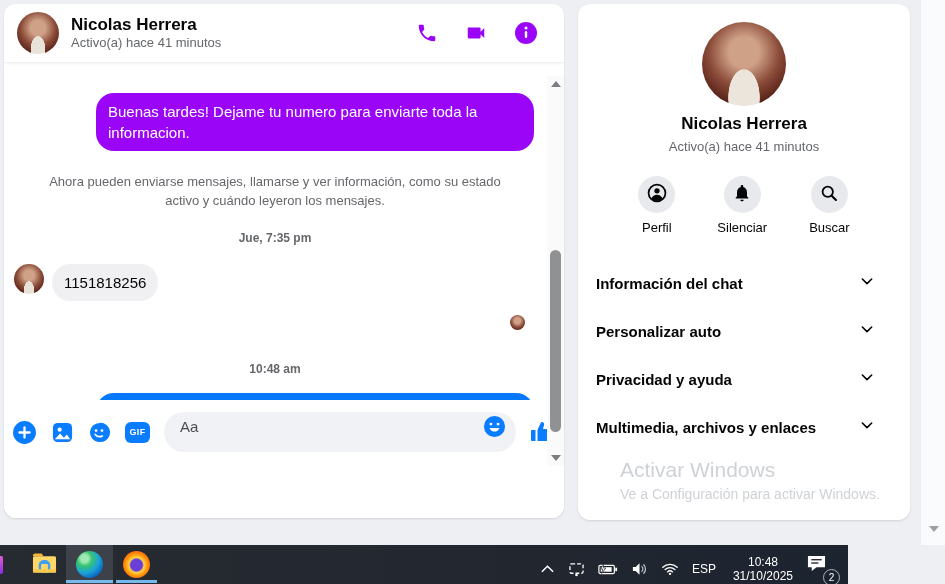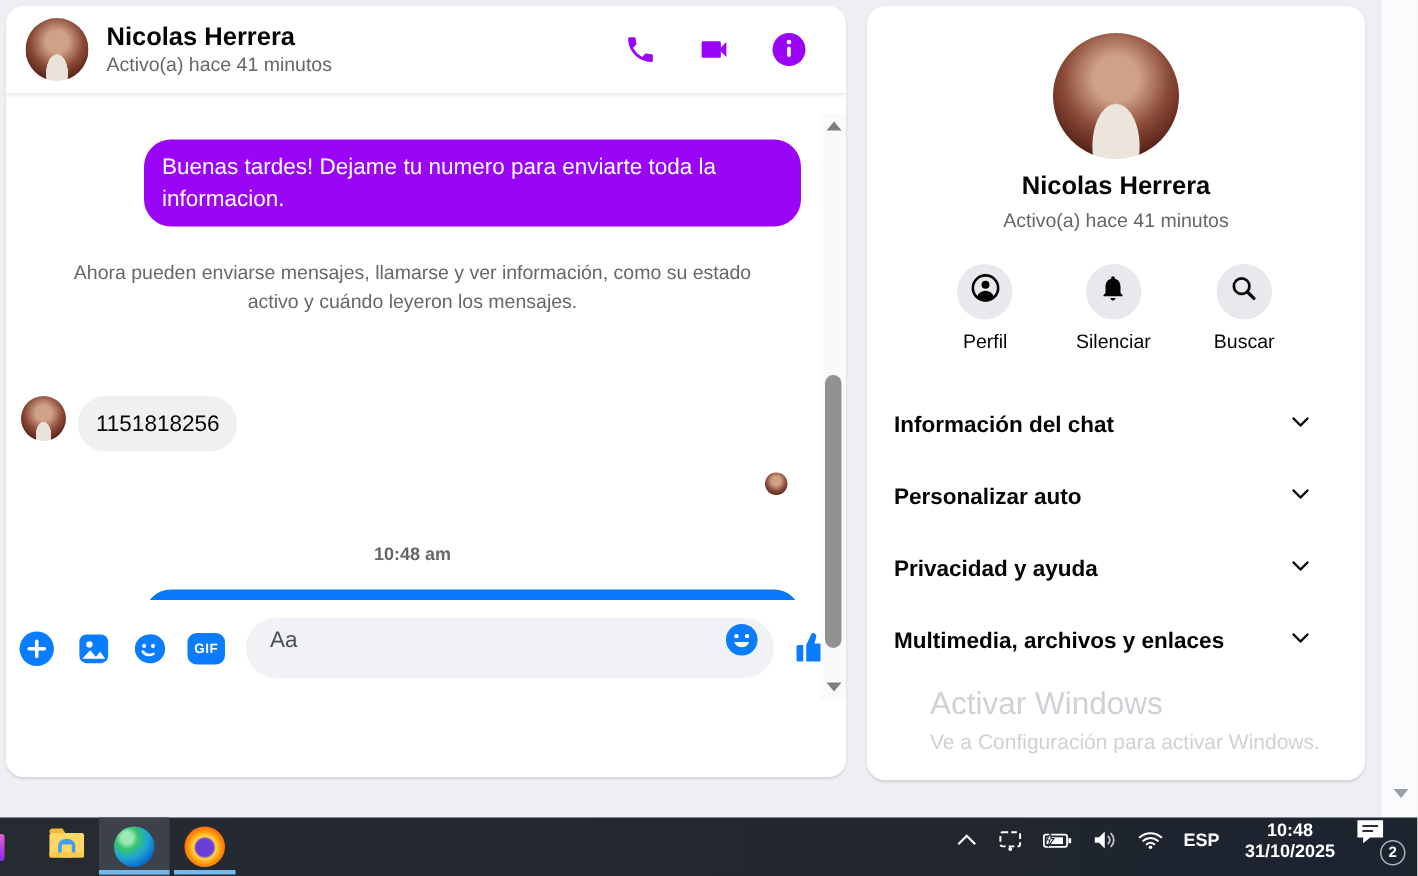--- a/index.html
+++ b/index.html
@@ -73,22 +73,22 @@
   .watermark { position:absolute; left:42px; top:454px; }
   .wm-title { font-size:21px; color:#ced2d6; }
   .wm-sub { font-size:14px; color:#ced2d6; margin-top:4px; }
 
   
   .page-scrollbar { position:absolute; right:0; top:0; width:25px; height:545px; background:#fafbfc; border-left:1px solid #eceef1; }
   .psb-down { position:absolute; left:8px; bottom:13px; width:0; height:0;
     border-left:5px solid transparent; border-right:5px solid transparent; border-top:6px solid #9aa0a6; }
 
   
-  .taskbar { position:absolute; left:0; top:545px; width:945px; height:39px;
-    background:linear-gradient(90deg,#262a31 0%, #23272f 55%, #1c2430 100%); display:flex; align-items:flex-start;font-weight:bold; }
+  .taskbar { position:absolute; left:0; top:545px; width:848px; height:39px;
+    background:linear-gradient(90deg,#262a31 0%, #23272f 55%, #1c2430 100%); display:flex; align-items:flex-end; }
   .task-cut-icon { position:absolute; left:0; top:11px; width:3px; height:18px;
     background:linear-gradient(180deg,#e05fd0,#8a2be2); border-radius:0 2px 2px 0; }
   .task-btn { height:39px; display:flex; align-items:center; justify-content:center; position:relative; cursor:pointer; }
   .btn-folder { width:44px; margin-left:22px; }
   .btn-edge { width:47px; margin-left:0; background:#3d4149; }
   .btn-edge::after, .btn-firefox::after { content:""; position:absolute; left:3px; right:3px; bottom:1px; height:3px; background:#76b9ed; }
   .btn-edge::after { left:0; right:0; }
   .btn-firefox { width:47px; }
   .edge-ball { width:27px; height:27px; border-radius:50%;
     background:radial-gradient(circle at 32% 28%, #9fe8b4 0 14%, #35c46f 28%, #1da5d4 52%, #0b62c4 78%, #0a47a0 100%); }
@@ -132,20 +132,21 @@
           </svg>
       </span>
     </div>
   </div>
 
   <div class="chat-body">
     <div class="bubble bubble-purple">Buenas tardes! Dejame tu numero para enviarte toda la informacion.</div>
 
     <div class="sys-text">Ahora pueden enviarse mensajes, llamarse y ver información, como su estado activo y cuándo leyeron los mensajes.</div>
 
+    <div class="ts ts-1">Jue, 7:35 pm</div>
 
     <div class="incoming-row">
       <div class="msg-avatar"></div>
       <div class="bubble bubble-gray">1151818256</div>
     </div>
 
     <div class="read-receipt"></div>
 
     <div class="ts ts-2">10:48 am</div>
 

